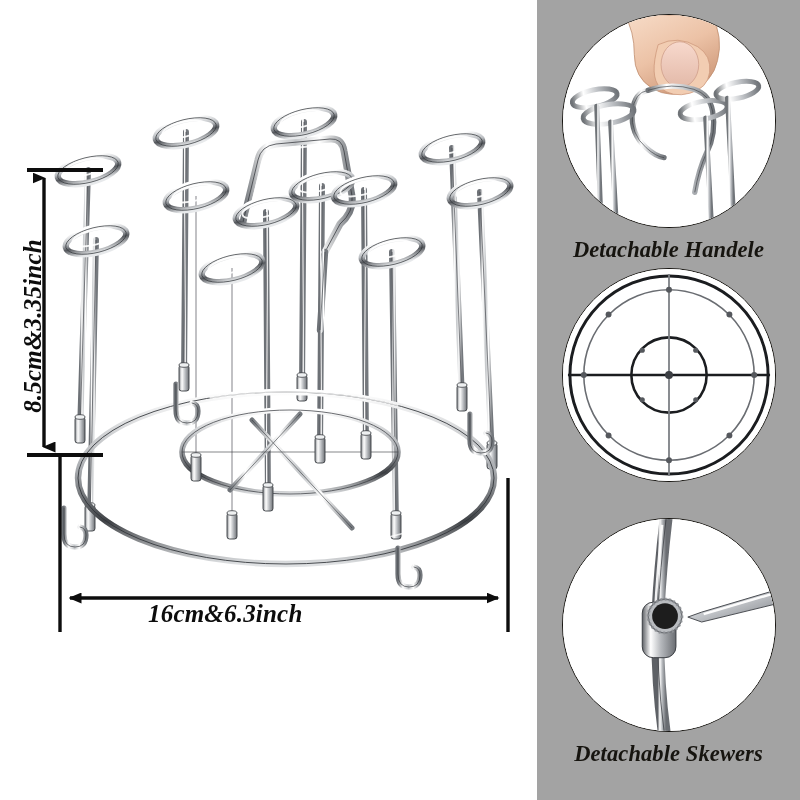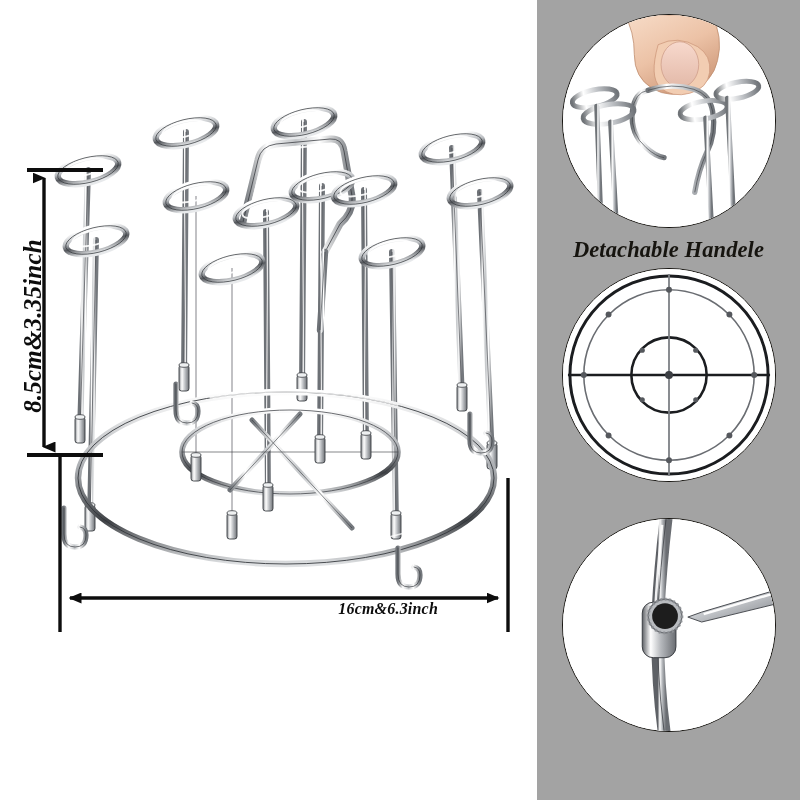--- a/index.html
+++ b/index.html
@@ -61,22 +61,22 @@
     top: 312px;
     width: 190px;
     font-size: 25px;
     text-align: center;
     transform: rotate(-90deg);
   }
   .dim-label-horizontal {
     left: 148px;
     top: 600px;
     width: 290px;
-    font-size: 16px;
-    text-align: right;
+    font-size: 25px;
+    text-align: left;
   }
 
   
   .feature {
     position: absolute;
     left: 0;
     width: 263px;
     text-align: center;
   }
   .feature-1 { top: 14px; }
@@ -425,16 +425,17 @@
               <circle cx="103" cy="98" r="17" fill="none" stroke="#8e9196" stroke-width="3" stroke-dasharray="2 2.4" opacity="0.9"></circle>
             </g>
 
             <g>
               <path d="M214,72 L140,94 L126,99 L140,104 L214,86 Z" fill="url(#tipG)" stroke="#4a4d52" stroke-width="1"></path>
               <path d="M210,76 L142,96" fill="none" stroke="#ffffff" stroke-width="2.4" opacity="0.95"></path>
             </g>
           </svg>
         </div>
       </div>
+      <div class="feature-caption">Detachable Skewers</div>
     </div>
 
   </div>
 </div>
 
 </body></html>

